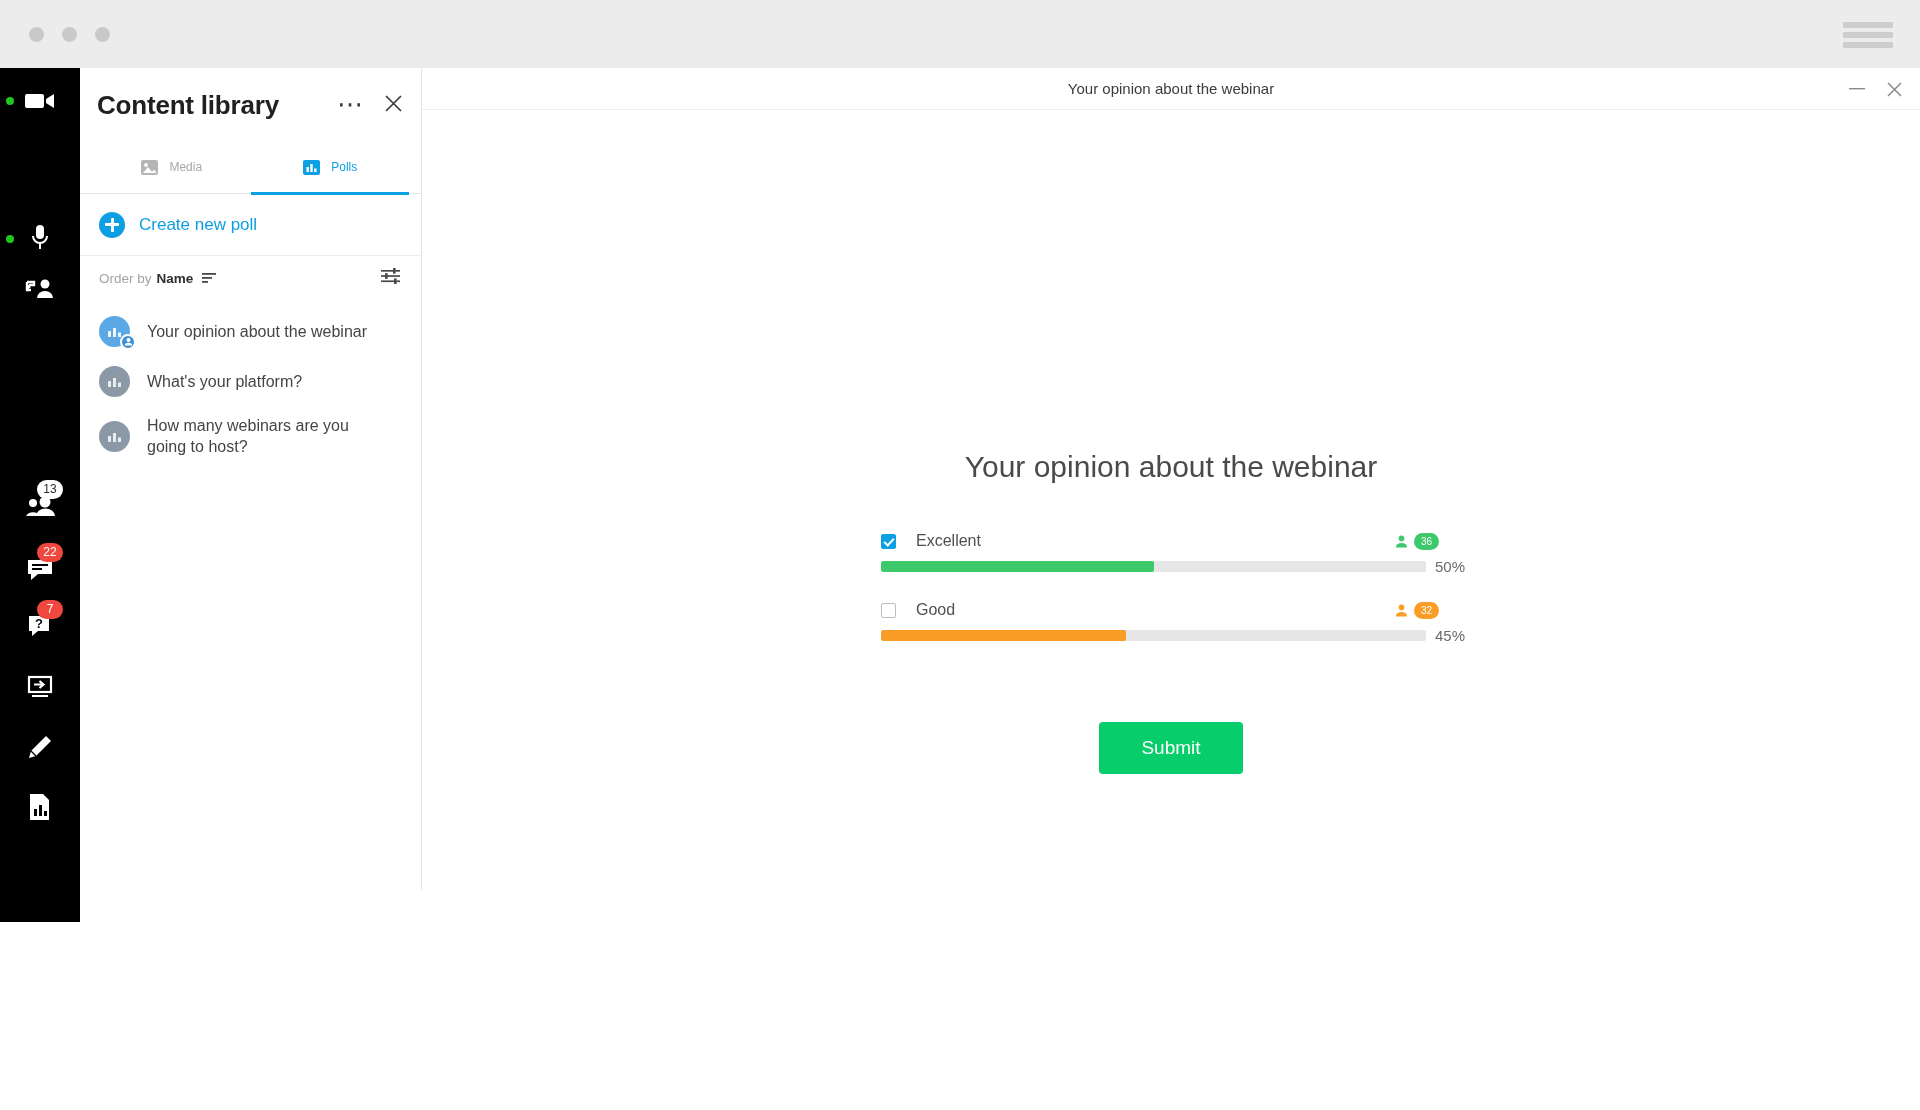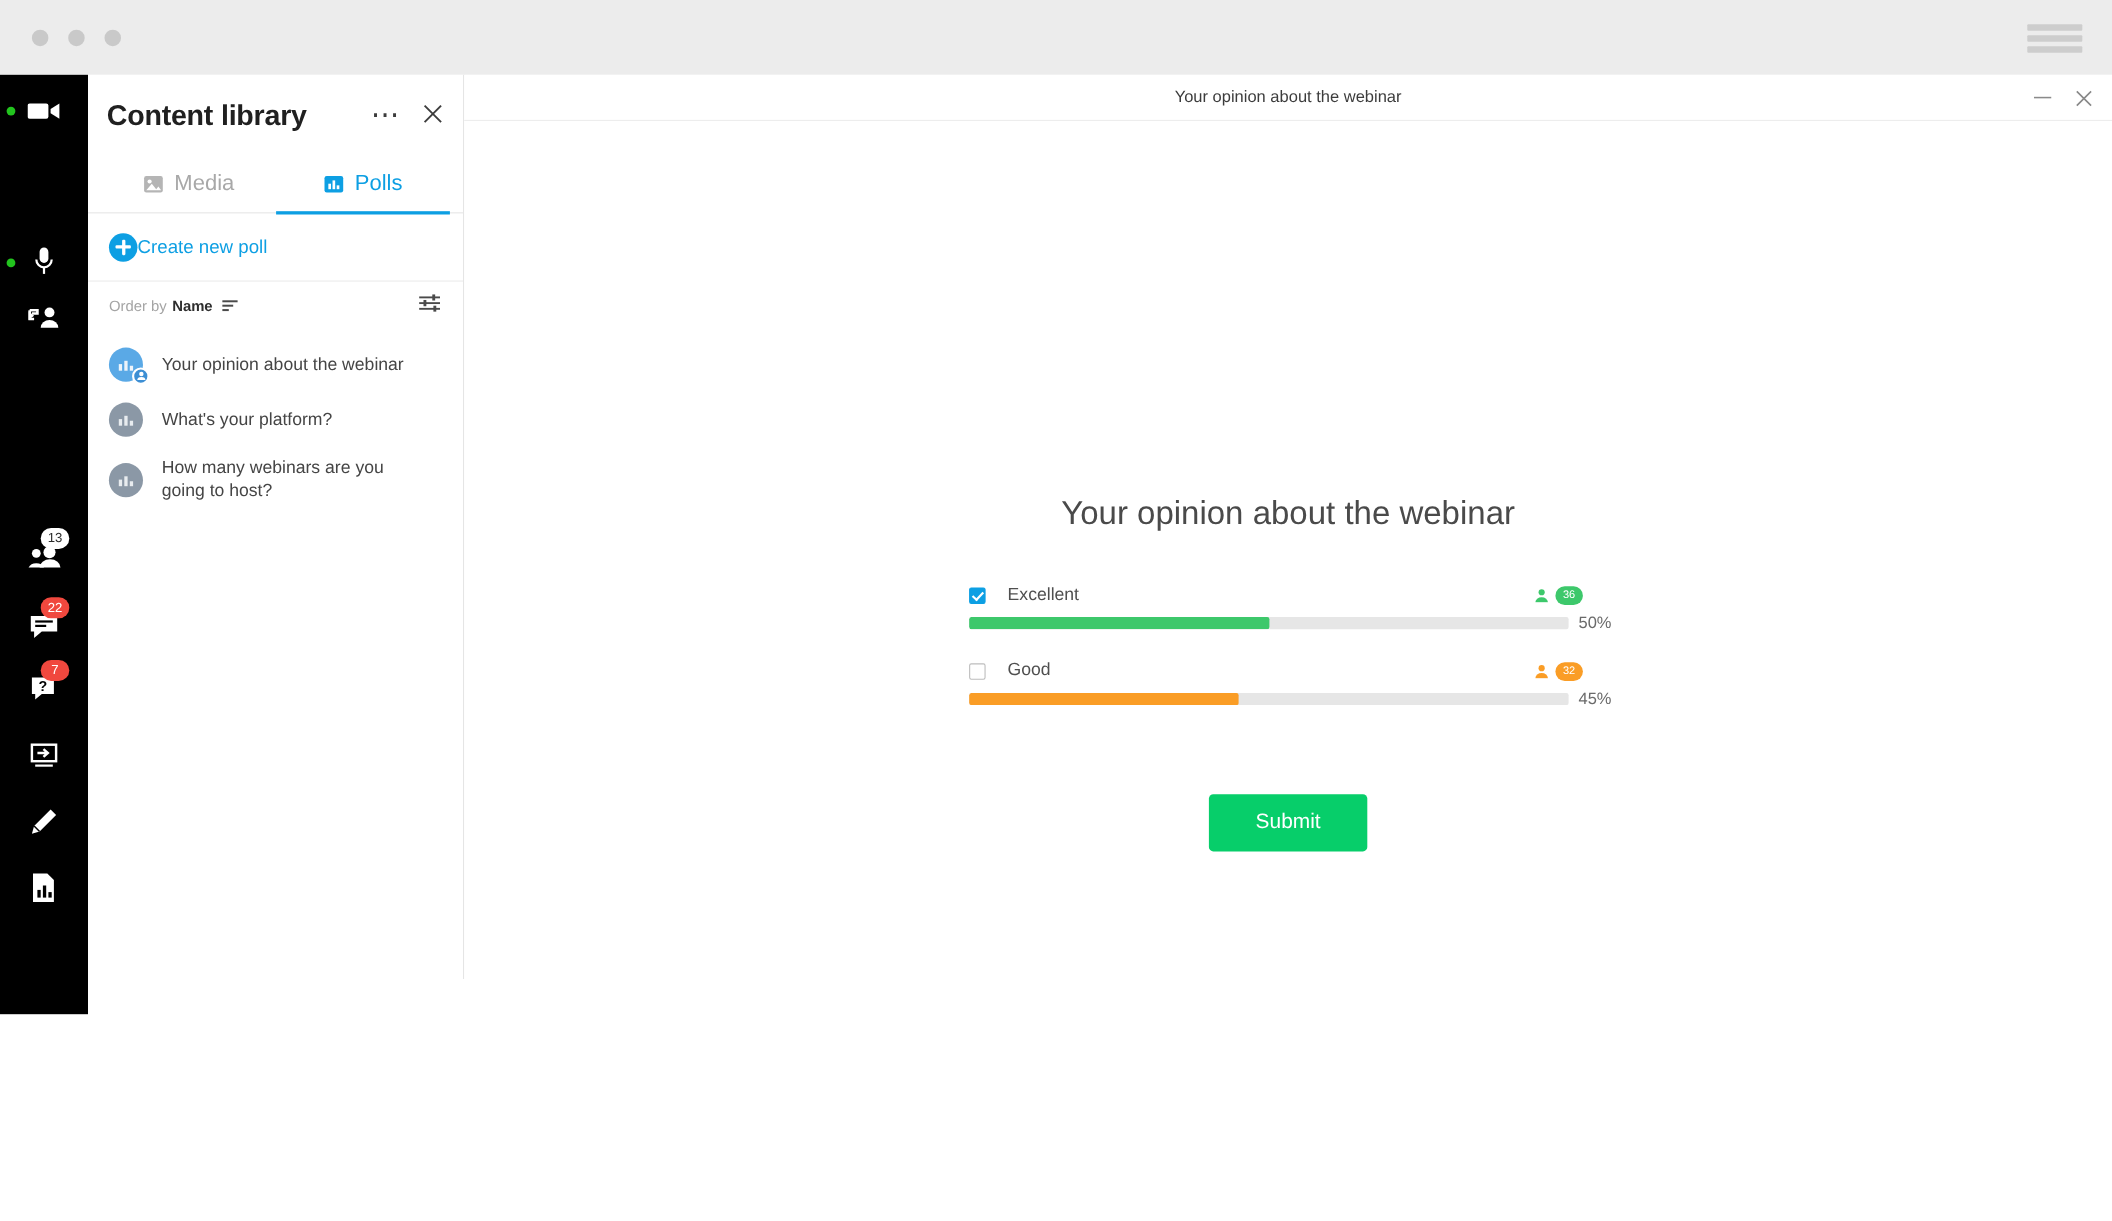--- a/index.html
+++ b/index.html
@@ -155,39 +155,40 @@
     height: 54px;
     border-bottom: 1px solid #e6e6e6;
     padding: 0 12px;
   }
   .tab {
     flex: 1;
     display: flex;
     align-items: center;
     justify-content: center;
     gap: 10px;
-    font-size: 20px;
+    font-size: 12px;
     color: #a8a8a8;
     cursor: pointer;
     position: relative;
     height: 54px;
   }
   .tab.active { color: #0d9fe3; }
   .tab.active::after {
     content: "";
     position: absolute;
     left: 0; right: 0; bottom: -1px;
     height: 3px;
     background: #0d9fe3;
   }
 
   .create-row {
     height: 62px;
     display: flex;
     align-items: center;
+    gap: 14px;
     padding-left: 19px;
     border-bottom: 1px solid #ececec;
     cursor: pointer;
   }
   .plus-circle {
     width: 26px; height: 26px;
     border-radius: 50%;
     background: #0d9fe3;
     position: relative;
     flex: none;

